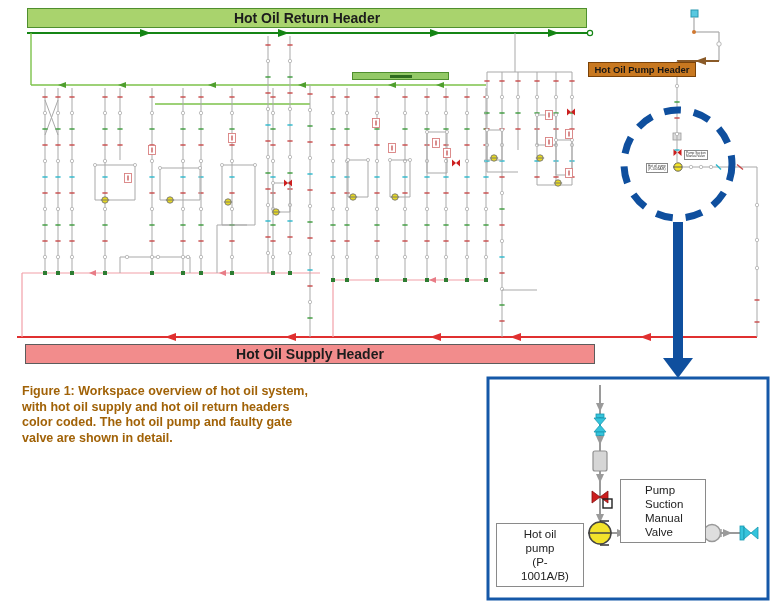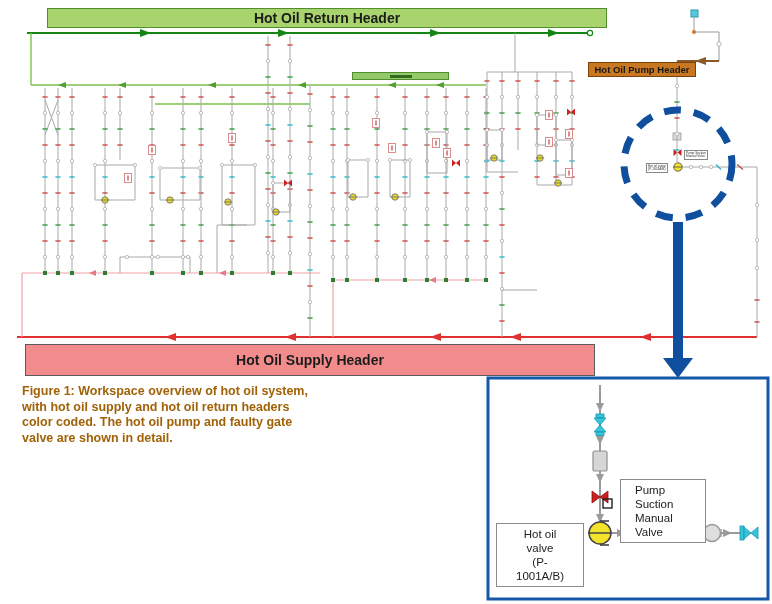--- a/index.html
+++ b/index.html
@@ -3,37 +3,37 @@
 <meta charset="utf-8">
 <style>
   html,body{margin:0;padding:0;background:#ffffff;}
   body{width:772px;height:604px;position:relative;overflow:hidden;
        font-family:"Liberation Sans", sans-serif;}
   .canvas{position:absolute;left:0;top:0;width:772px;height:604px;background:#fff;}
   svg.diagram{position:absolute;left:0;top:0;}
   .banner{position:absolute;display:flex;align-items:center;justify-content:center;
           font-weight:bold;font-size:14px;color:#1c1c1c;box-sizing:border-box;}
   .banner-return{left:27px;top:8px;width:560px;height:20px;background:#a9d36d;
-                 border:1.5px solid #4f8f2e;margin-left:20px;}
-  .banner-supply{left:25px;top:344px;width:570px;height:32px;background:#f28c8c;
+                 border:1.5px solid #4f8f2e;}
+  .banner-supply{left:25px;top:344px;width:570px;height:20px;background:#f28c8c;
                  border:1px solid #5c5c5c;}
   .mini-banner{position:absolute;left:352px;top:72px;width:97px;height:8px;
                background:#93c966;border:1px solid #4f8f2e;box-sizing:border-box;
                display:flex;align-items:center;justify-content:center;}
   .mini-banner .smudge{width:22px;height:3px;background:#2f6c1f;}
   .label-pump-header{position:absolute;left:588px;top:62px;width:108px;height:15px;
                  background:#c87820;border:1px solid #7a4208;box-sizing:border-box;
                  font-weight:bold;font-size:9.5px;color:#161616;display:flex;
                  align-items:center;justify-content:center;white-space:nowrap;}
   .caption{position:absolute;left:22px;top:384px;width:330px;
            font-size:12.5px;font-weight:bold;color:#a16207;line-height:15.5px;
            white-space:pre-line;letter-spacing:0px;}
   .detail-label{position:absolute;background:#fff;border:1px solid #8a8a8a;
                 color:#222;font-size:11.5px;line-height:14px;white-space:pre-line;
-                box-sizing:border-box;padding:3px 14px;}
+                box-sizing:border-box;padding:3px 24px;}
   .detail-label.valve{left:620px;top:479px;width:86px;text-align:left;}
   .detail-label.pump{left:496px;top:523px;width:88px;text-align:center;}
   .tiny-label{position:absolute;background:#fff;border:0.5px solid #888;color:#333;
               font-size:3.2px;line-height:3.6px;white-space:pre-line;padding:0.5px 1px;
               box-sizing:border-box;}
   .tiny-label.valve{left:684px;top:150px;}
   .tiny-label.pump{left:646px;top:163px;}
 </style>
 </head>
 <body>
@@ -653,16 +653,16 @@
 <div class="tiny-label pump">Hot oil pump
 (P-1001A/B)</div>
 
 <div class="caption">Figure 1: Workspace overview of hot oil system,
 with hot oil supply and hot oil return headers
 color coded. The hot oil pump and faulty gate
 valve are shown in detail.</div>
 
 <div class="detail-label valve">Pump Suction
 Manual Valve</div>
-<div class="detail-label pump">Hot oil valve
+<div class="detail-label pump">Hot oil pump
 (P-1001A/B)</div>
 
 </div>
 
 </body></html>

